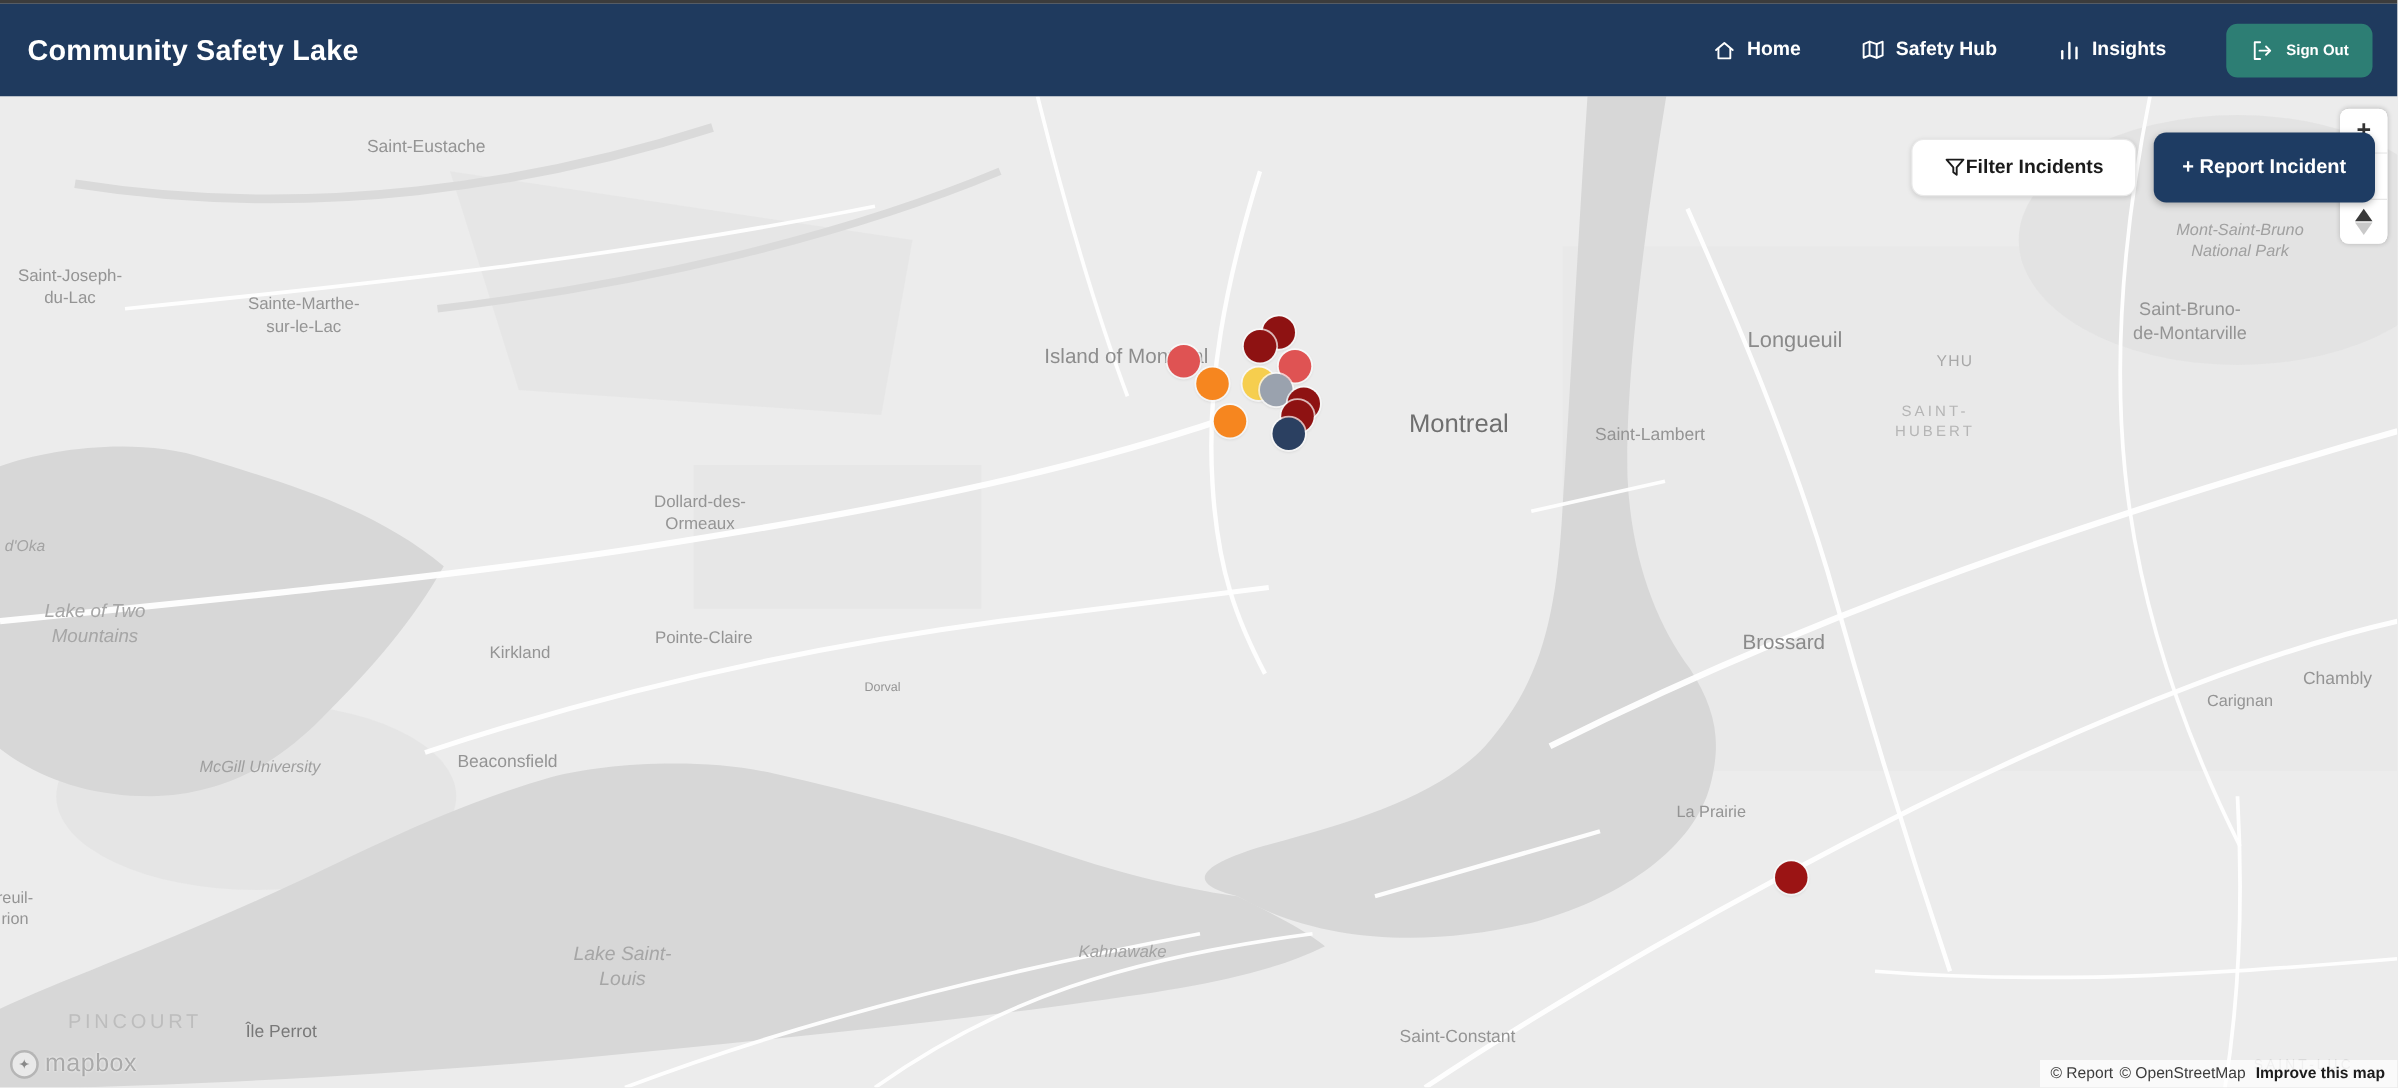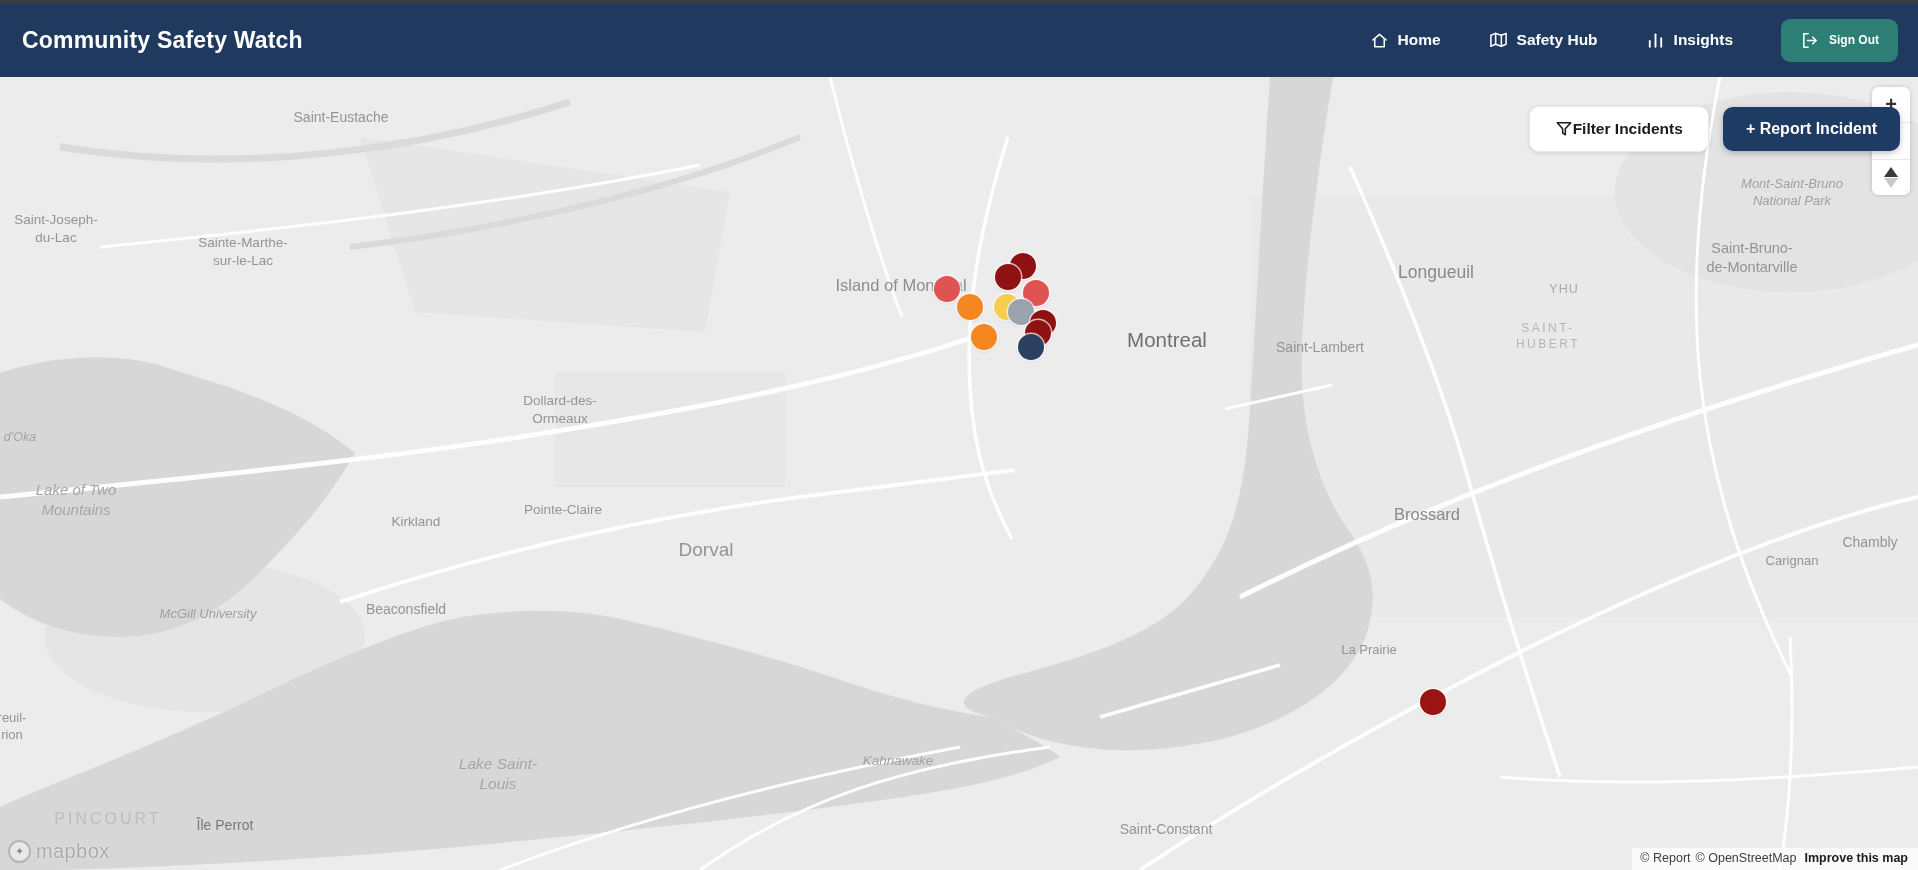--- a/index.html
+++ b/index.html
@@ -30,40 +30,40 @@
   .nav-ctl .cell:last-child{border-bottom:none;flex-direction:column;gap:1px;}
   .tri-up{width:0;height:0;border-left:7px solid transparent;border-right:7px solid transparent;
     border-bottom:10px solid #3a3a3a;}
   .tri-down{width:0;height:0;border-left:7px solid transparent;border-right:7px solid transparent;
     border-top:10px solid #c9c9c9;}
   .ctl-group{position:absolute;top:29px;right:18px;display:flex;align-items:center;gap:14px;z-index:5;}
   .filter-btn{display:flex;align-items:center;background:#fff;border:1px solid #e9e9e9;
     border-radius:10px;height:46px;padding:0 25px;font-size:15.5px;font-weight:600;color:#1b1b1b;
     box-shadow:0 1px 4px rgba(0,0,0,.13);cursor:pointer;font-family:inherit;}
   .report-btn{display:flex;align-items:center;background:#1e3c63;border:none;border-radius:10px;
-    height:44px;padding:0 23px;font-size:16px;font-weight:700;color:#fff;
+    height:56px;padding:0 23px;font-size:16px;font-weight:700;color:#fff;
     box-shadow:0 2px 6px rgba(0,0,0,.25);cursor:pointer;font-family:inherit;}
   .logo{position:absolute;left:8px;bottom:7px;display:flex;align-items:center;gap:5px;z-index:6;}
   .logo-circle{width:23px;height:23px;border-radius:50%;background:rgba(255,255,255,.45);
     border:2.5px solid rgba(130,130,130,.5);box-sizing:border-box;display:flex;align-items:center;
     justify-content:center;font-size:11px;color:rgba(120,120,120,.85);}
   .logo-text{font-size:20px;font-weight:400;color:rgba(125,125,125,.6);letter-spacing:.4px;
     text-shadow:0 0 2px rgba(255,255,255,.9);}
   .attribution{position:absolute;right:0;bottom:0;background:rgba(255,255,255,.72);
     padding:3px 10px 5px 8px;font-size:12.5px;color:#3d3d3d;z-index:6;display:flex;gap:5px;
     align-items:baseline;white-space:nowrap;}
   .attribution .improve{font-weight:700;color:#1c1c1c;margin-left:3px;}
 </style>
 </head>
 <body>
 
 <div class="window-strip"></div>
 
 <div class="navbar">
-  <div class="brand">Community Safety Watch</div>
+  <div class="brand">Community Safety Lake</div>
   <div class="nav-right">
     <div class="nav-item">
       <span>
         <svg width="19" height="19" viewBox="0 0 20 20" fill="none" stroke="#fff" stroke-width="1.6" stroke-linecap="round" stroke-linejoin="round">
             <path d="M3 9.5 L10 3.5 L17 9.5"></path>
             <path d="M5 8.2 V16.5 H15 V8.2"></path>
           </svg>
       </span>
       <span>Home</span>
     </div>
@@ -156,21 +156,21 @@
       <div class="map-label" style="left: 560px; top: 333px; font-size: 13.5px;">
         <div>Dollard-des-</div>
         <div>Ormeaux</div>
       </div>
       <div class="map-label" style="left: 563px; top: 433px; font-size: 13.5px;">
         <div>Pointe-Claire</div>
       </div>
       <div class="map-label" style="left: 416px; top: 445px; font-size: 13.5px;">
         <div>Kirkland</div>
       </div>
-      <div class="map-label" style="left: 706px; top: 473px; font-size: 19px;">
+      <div class="map-label" style="left: 706px; top: 473px; font-size: 10px;">
         <div>Dorval</div>
       </div>
       <div class="map-label" style="left: 406px; top: 532px; font-size: 14px;">
         <div>Beaconsfield</div>
       </div>
       <div class="map-label it" style="left: 208px; top: 537px; font-size: 13px; color: rgb(159, 159, 159);">
         <div>McGill University</div>
       </div>
       <div class="map-label" style="left: 12px; top: 650px; font-size: 13px;">
         <div>reuil-</div>

